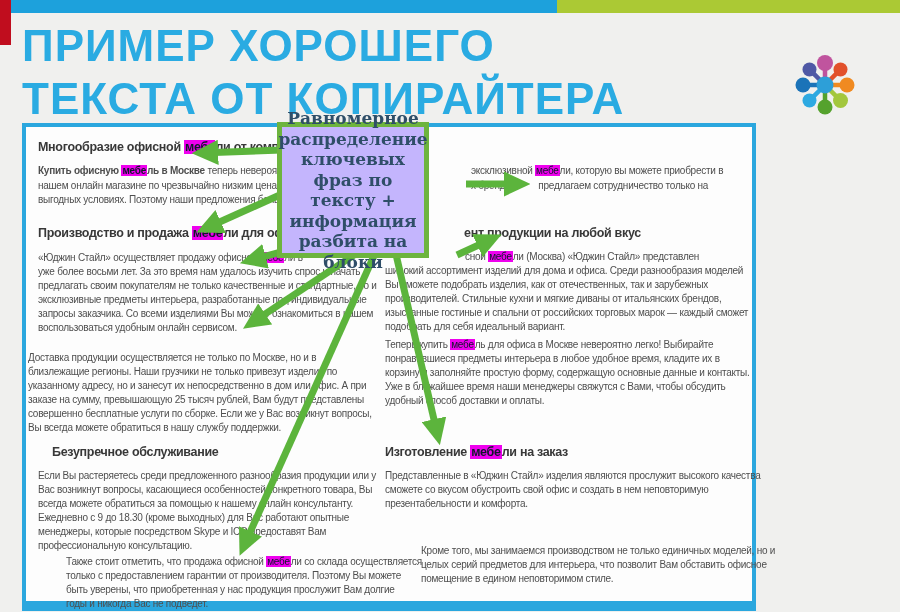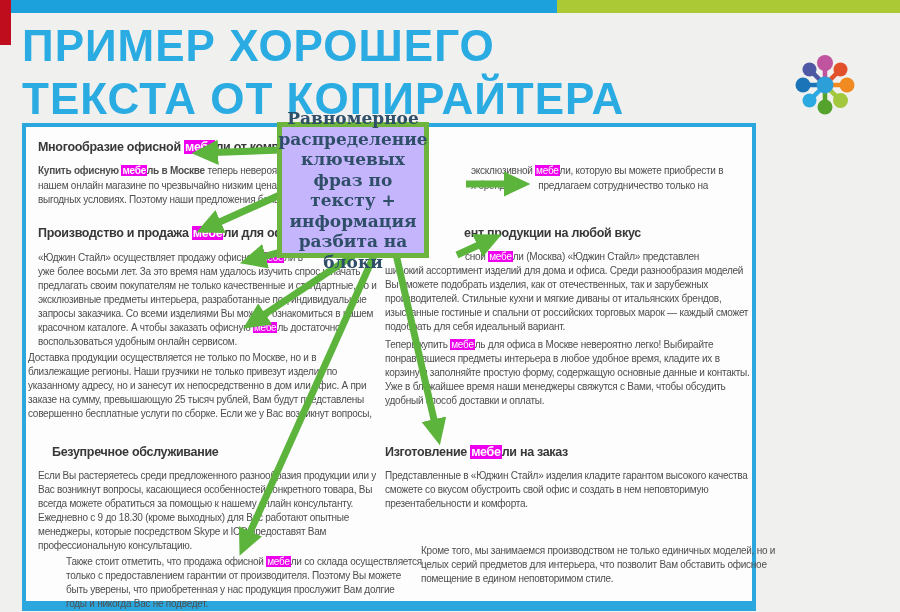--- a/index.html
+++ b/index.html
@@ -33,21 +33,21 @@
   }
 
   
   .tb { position:absolute; z-index:2; }
   .tb .ln { white-space:pre; }
   .para { font-size:10px; letter-spacing:-0.25px; color:#4e4e4e; }
   .para .ln { height:14px; line-height:14px; }
   .para-wide .ln { height:14.5px; line-height:14.5px; }
   .head { font-size:12.5px; font-weight:bold; letter-spacing:-0.3px; color:#383838; }
   .head .ln { height:16px; line-height:16px; }
-  .kw { background:#ee00ee; color:#ffffff; padding:0 1px; }
+  .kw { background:#ee00ee; color:#0f172a; padding:0 1px; }
 
   
   .arrows { position:absolute; left:0; top:0; width:900px; height:612px; z-index:4; pointer-events:none; }
 
   
   .callout {
     position:absolute; left:277px; top:122px; width:152px; height:136px;
     background:#c4b5fd; border:5px solid #6db43e; z-index:5;
     display:flex; align-items:center; justify-content:center;
     text-align:center;
@@ -106,29 +106,29 @@
 
 <div class="tb head" style="left:38px; top:225px;">
     <div class="ln">Производство и продажа <span class="kw">мебе</span>ли для офиса</div>
   </div>
 <div class="tb para" style="left:38px; top:251px;">
     <div class="ln">«Юджин Стайл» осуществляет продажу офисной <span class="kw">мебе</span>ли в</div>
     <div class="ln">уже более восьми лет. За это время нам удалось изучить спрос и начать</div>
     <div class="ln">предлагать своим покупателям не только качественные и стандартные, но и</div>
     <div class="ln">эксклюзивные предметы интерьера, разработанные под индивидуальные</div>
     <div class="ln">запросы заказчика. Со всеми изделиями Вы можете ознакомиться в нашем</div>
-    <div class="ln">красочном каталоге. А чтобы заказать офисную <span class="kw">мебе</span>ль достаточно</div>
     <div class="ln">воспользоваться удобным онлайн сервисом.</div>
   </div>
 <div class="tb para" style="left:28px; top:351px;">
     <div class="ln">Доставка продукции осуществляется не только по Москве, но и в</div>
     <div class="ln">близлежащие регионы. Наши грузчики не только привезут изделия по</div>
     <div class="ln">указанному адресу, но и занесут их непосредственно в дом или офис. А при</div>
     <div class="ln">заказе на сумму, превышающую 25 тысяч рублей, Вам будут представлены</div>
     <div class="ln">совершенно бесплатные услуги по сборке. Если же у Вас возникнут вопросы,</div>
+    <div class="ln">Вы всегда можете обратиться в нашу службу поддержки.</div>
   </div>
 <div class="tb head" style="left:52px; top:444px;">
     <div class="ln">Безупречное обслуживание</div>
   </div>
 <div class="tb para" style="left:38px; top:469px;">
     <div class="ln">Если Вы растеряетесь среди предложенного разнообразия продукции или у</div>
     <div class="ln">Вас возникнут вопросы, касающиеся особенностей конкретного товара, Вы</div>
     <div class="ln">всегда можете обратиться за помощью к нашему онлайн консультанту.</div>
     <div class="ln">Ежедневно с 9 до 18.30 (кроме выходных) для Вас работают опытные</div>
     <div class="ln">менеджеры, которые посредством Skype и ICQ предоставят Вам</div>
@@ -158,21 +158,21 @@
     <div class="ln">Теперь купить <span class="kw">мебе</span>ль для офиса в Москве невероятно легко! Выбирайте</div>
     <div class="ln">понравившиеся предметы интерьера в любое удобное время, кладите их в</div>
     <div class="ln">корзину и заполняйте простую форму, содержащую основные данные и контакты.</div>
     <div class="ln">Уже в ближайшее время наши менеджеры свяжутся с Вами, чтобы обсудить</div>
     <div class="ln">удобный способ доставки и оплаты.</div>
   </div>
 <div class="tb head" style="left:385px; top:444px;">
     <div class="ln">Изготовление <span class="kw">мебе</span>ли на заказ</div>
   </div>
 <div class="tb para" style="left:385px; top:469px;">
-    <div class="ln">Представленные в «Юджин Стайл» изделия кладите гарантом высокого качества</div>
+    <div class="ln">Представленные в «Юджин Стайл» изделия являются прослужит высокого качества</div>
     <div class="ln">сможете со вкусом обустроить свой офис и создать в нем неповторимую</div>
     <div class="ln">презентабельности и комфорта.</div>
   </div>
 <div class="tb para" style="left:385px; top:544px;margin-left:36px;">
     <div class="ln">Кроме того, мы занимаемся производством не только единичных моделей, но и</div>
     <div class="ln">целых серий предметов для интерьера, что позволит Вам обставить офисное</div>
     <div class="ln">помещение в едином неповторимом стиле.</div>
   </div>
 
 <svg class="arrows" viewBox="0 0 900 612">

